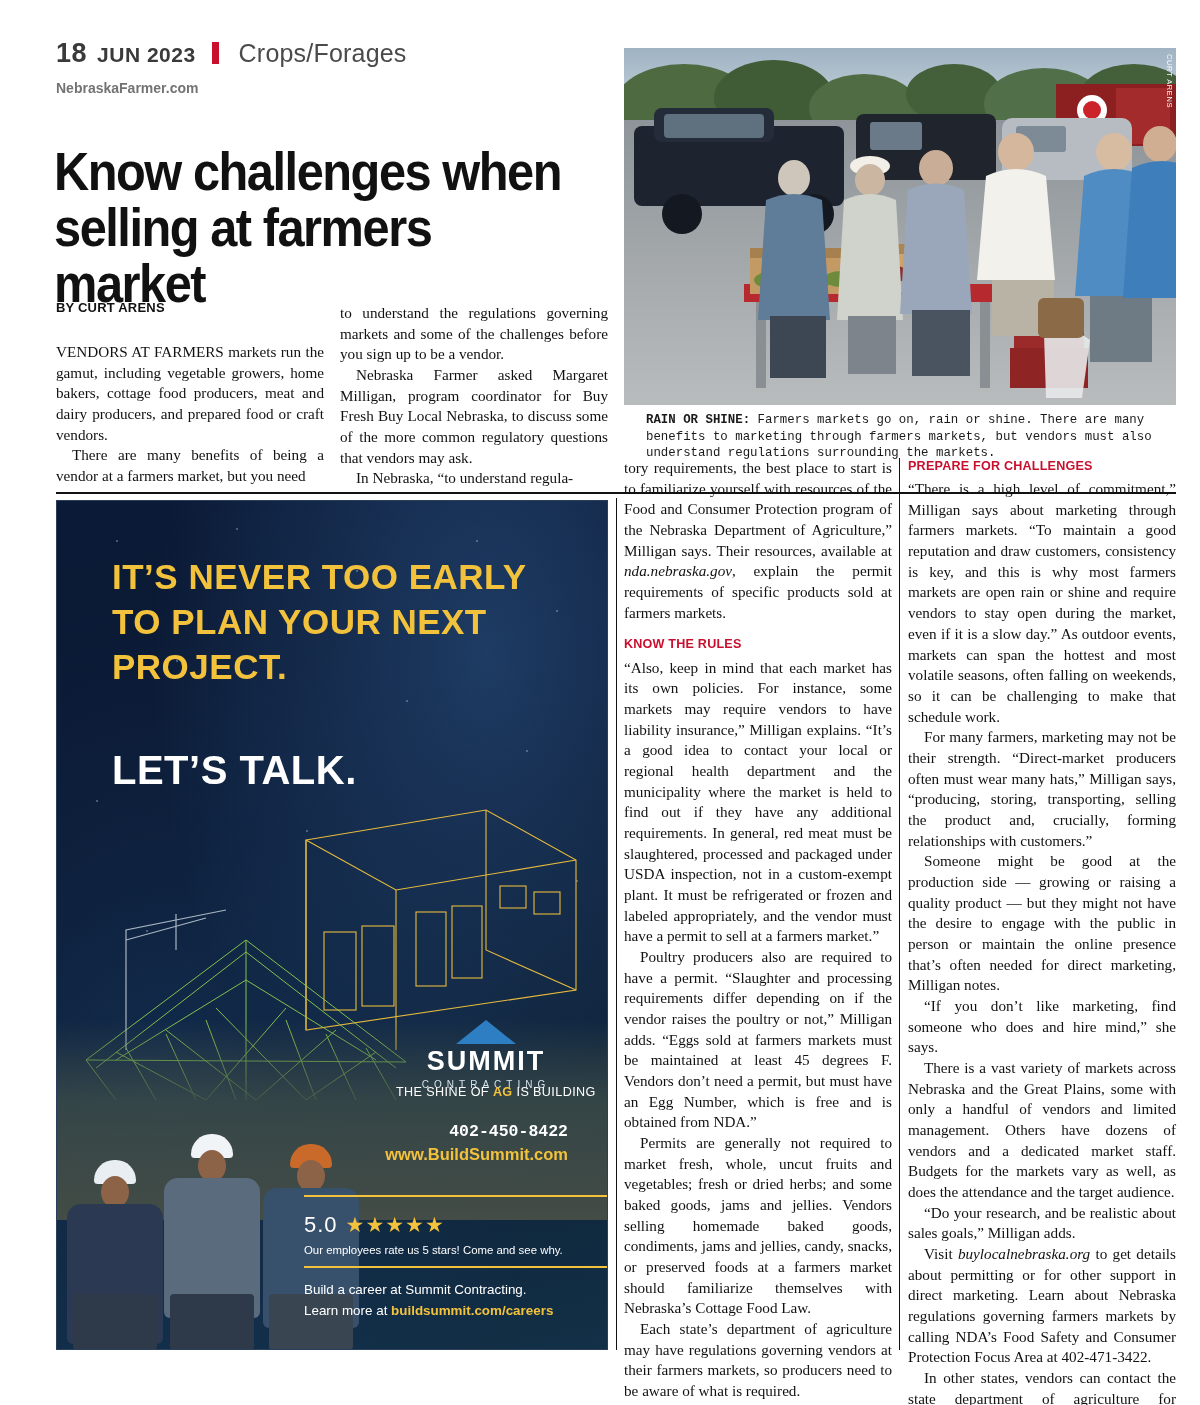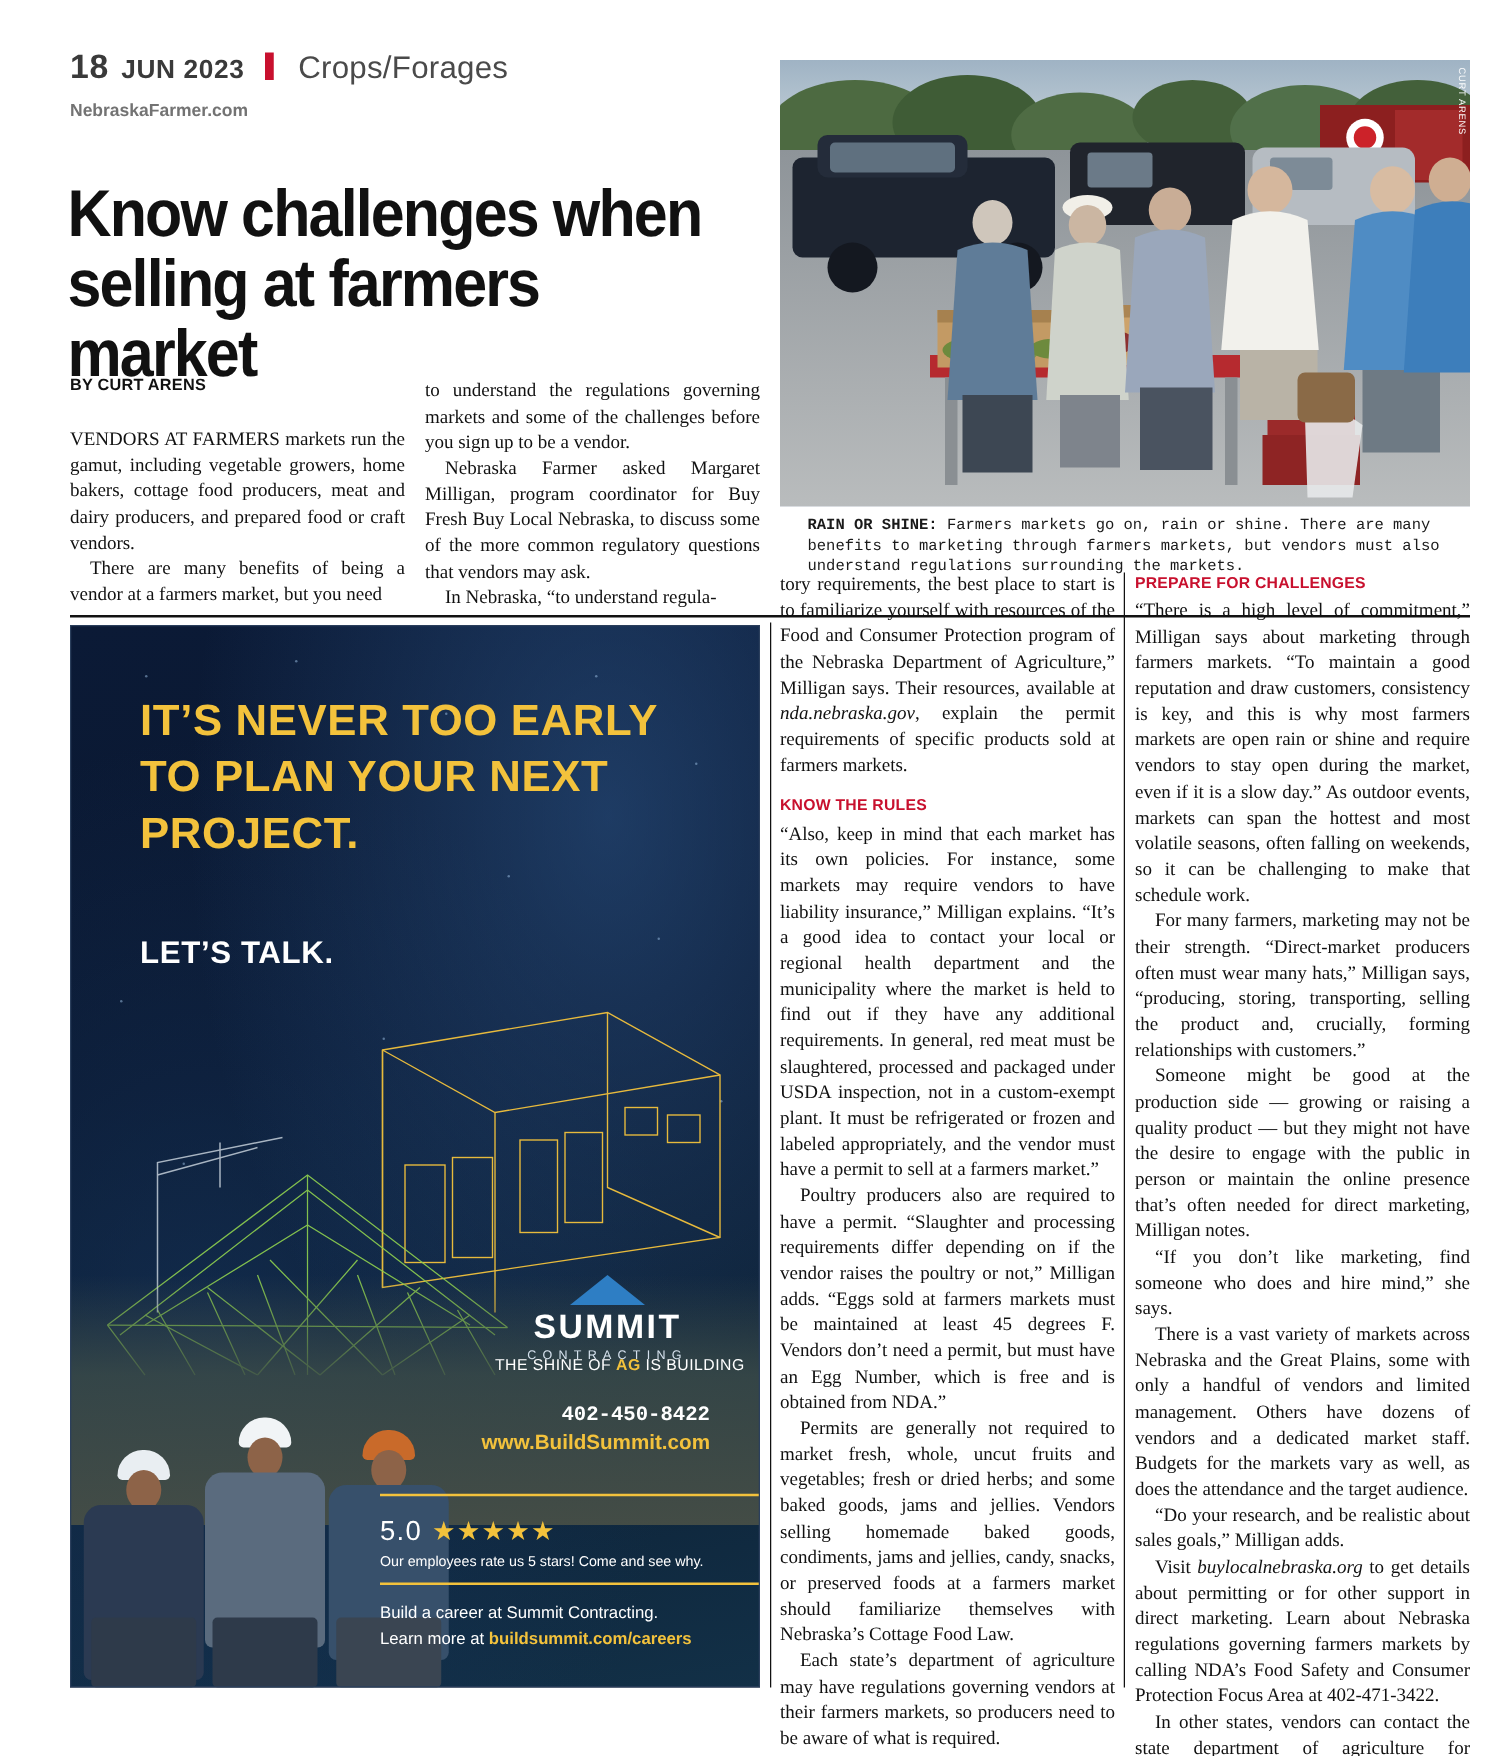--- a/index.html
+++ b/index.html
@@ -201,21 +201,21 @@
     font-size: 35px;
     line-height: 1.28;
     color: #f3c23c;
     letter-spacing: 0.5px;
   }
   .ad-sub {
     position: absolute;
     left: 56px; top: 248px;
     font-family: "Liberation Sans", sans-serif;
     font-weight: bold;
-    font-size: 25px;
+    font-size: 40px;
     color: #ffffff;
     letter-spacing: 0.5px;
   }
   
   .blueprint { position: absolute; left: 0; top: 300px; width: 552px; height: 420px; }
   .ground {
     position: absolute; left: 0; bottom: 0; width: 552px; height: 200px;
     background: linear-gradient(180deg, rgba(40,64,74,0.0) 0%, rgba(58,74,72,0.85) 40%, rgba(70,78,70,0.95) 100%);
   }
   .crew {

